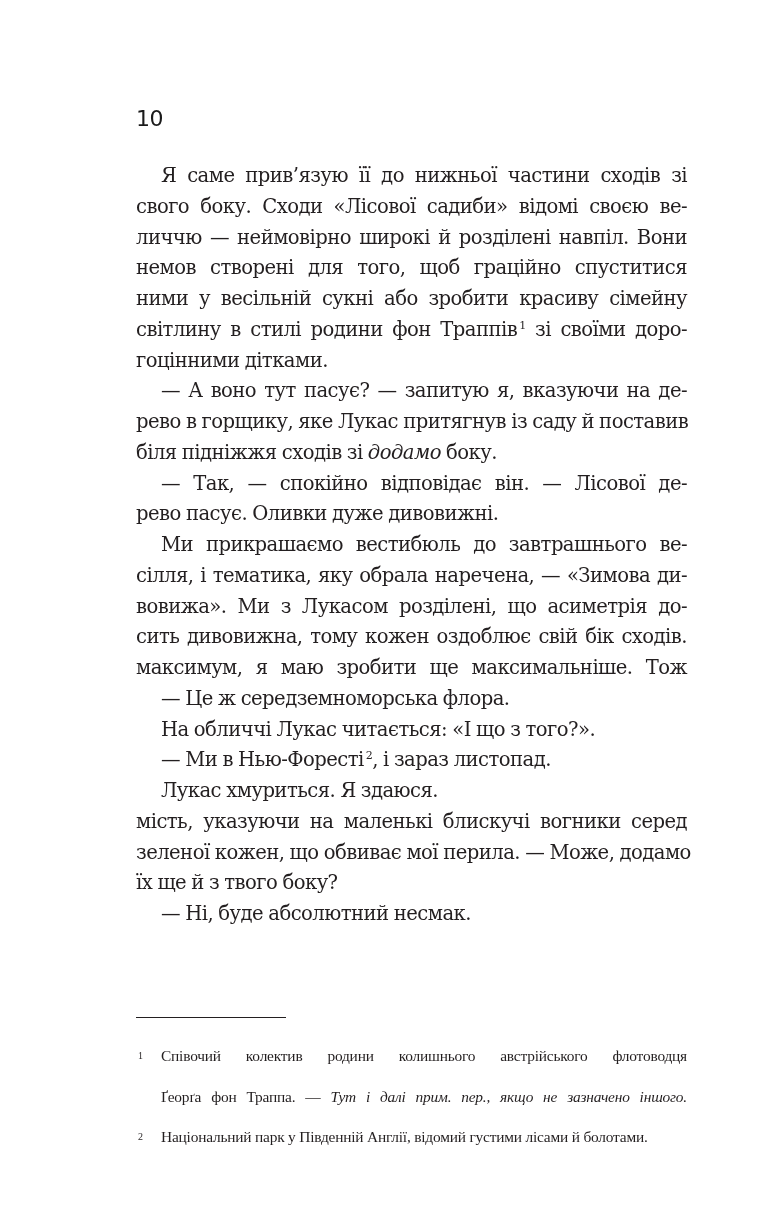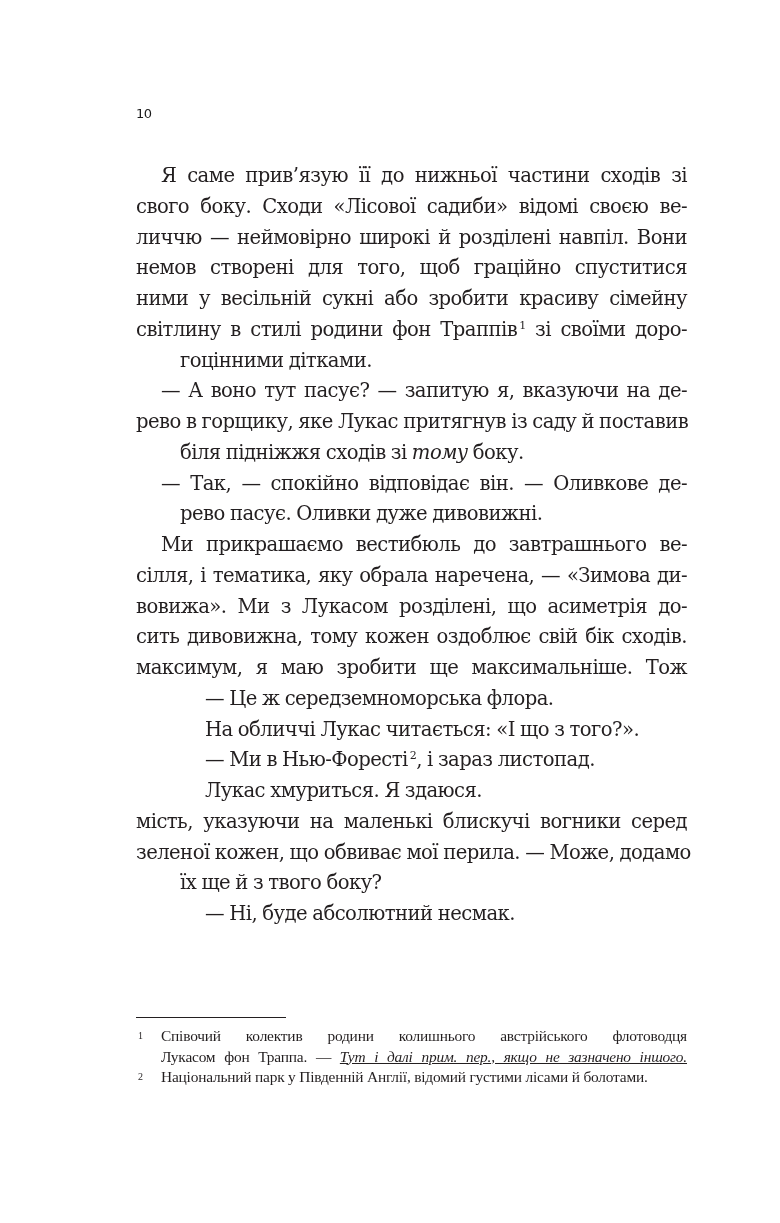--- a/index.html
+++ b/index.html
@@ -1,66 +1,66 @@
 <!DOCTYPE html>
 <html><head>
 <meta charset="utf-8">
 <style>
   html, body { margin: 0; padding: 0; background: #ffffff; }
   body { width: 780px; height: 1223px; position: relative; overflow: hidden; color: #231f20; }
   .page-number {
     position: absolute; left: 136px; top: 106px;
-    font-family: "DejaVu Sans", sans-serif; font-size: 13px; letter-spacing: -0.5px;
+    font-family: "DejaVu Sans", sans-serif; font-size: 22px; letter-spacing: -0.5px;
     color: #1a1a1a;
   }
   .body-text {
     position: absolute; left: 136px; top: 161px; width: 551px;
     font-family: "DejaVu Serif", serif; font-size: 19.6px; line-height: 30.75px;
     letter-spacing: -0.55px; word-spacing: -0.5px;
   }
   .line { display: block; white-space: nowrap; text-align: justify; text-align-last: justify; height: 30.75px; }
-  .line.last { text-align-last: left; margin-left: 44px; }
+  .line.last { text-align-last: left; }
   .line.indent { padding-left: 25px; }
   .body-text i { font-style: italic; }
   sup { font-size: 11px; vertical-align: 0; position: relative; top: -7px; line-height: 0; padding-left: 2px; }
   .footnote-rule {
     position: absolute; left: 136px; top: 1017px; width: 150px; height: 0;
     border-top: 1px solid #231f20;
   }
   .footnotes {
     position: absolute; left: 136px; top: 1026px; width: 551px;
     font-family: "Liberation Serif", serif; font-size: 15.4px; line-height: 20.5px;
     letter-spacing: -0.2px;
   }
   .fn { position: relative; padding-left: 25px; }
   .fn-num { position: absolute; left: 2px; top: 0; font-size: 10px; }
-  .fn-line { display: block; white-space: nowrap; text-align: justify; text-align-last: justify; }
+  .fn-line { display: block; white-space: nowrap; text-align: justify; text-align-last: justify; margin-top: 20px; }
   .fn-line.last { text-align-last: left; }
-  .fn i { font-style: italic; text-decoration: underline; }
+  .fn i { font-style: italic; }
 </style>
 </head>
 <body>
 
 <div class="page-number">10</div>
 
 <div class="body-text">
 
   <span class="line indent">Я саме прив’язую її до нижньої частини сходів зі</span>
   <span class="line">свого боку. Сходи «Лісової садиби» відомі своєю ве-</span>
   <span class="line">личчю — неймовірно широкі й розділені навпіл. Вони</span>
   <span class="line">немов створені для того, щоб граційно спуститися</span>
   <span class="line">ними у весільній сукні або зробити красиву сімейну</span>
   <span class="line"><span>світлину в стилі родини фон Траппів</span><sup>1</sup><span> зі своїми доро-</span></span>
   <span class="line last">гоцінними дітками.</span>
 
   <span class="line indent">— А воно тут пасує? — запитую я, вказуючи на де-</span>
   <span class="line">рево в горщику, яке Лукас притягнув із саду й поставив</span>
-  <span class="line last"><span>біля підніжжя сходів зі </span><i>тому</i><span> боку.</span></span>
+  <span class="line last"><span>біля підніжжя сходів зі </span><i>додамо</i><span> боку.</span></span>
 
-  <span class="line indent">— Так, — спокійно відповідає він. — Оливкове де-</span>
+  <span class="line indent">— Так, — спокійно відповідає він. — Лісової де-</span>
   <span class="line last">рево пасує. Оливки дуже дивовижні.</span>
 
   <span class="line indent">Ми прикрашаємо вестибюль до завтрашнього ве-</span>
   <span class="line">сілля, і тематика, яку обрала наречена, — «Зимова ди-</span>
   <span class="line">вовижа». Ми з Лукасом розділені, що асиметрія до-</span>
   <span class="line">сить дивовижна, тому кожен оздоблює свій бік сходів.</span>
   <span class="line">максимум, я маю зробити ще максимальніше. Тож</span>
 
   <span class="line indent last">— Це ж середземноморська флора.</span>
 
@@ -76,19 +76,19 @@
 
   <span class="line indent last">— Ні, буде абсолютний несмак.</span>
 </div>
 
 <div class="footnote-rule"></div>
 
 <div class="footnotes">
   <div class="fn">
     <span class="fn-num">1</span>
     <span class="fn-line">Співочий колектив родини колишнього австрійського флотоводця</span>
-    <span class="fn-line"><span>Лукасом фон Траппа. — </span><i>Тут і далі прим. пер., якщо не зазначено іншого.</i></span>
+    <span class="fn-line"><span>Ґеорґа фон Траппа. — </span><i>Тут і далі прим. пер., якщо не зазначено іншого.</i></span>
   </div>
   <div class="fn">
     <span class="fn-num">2</span>
     <span class="fn-line last">Національний парк у Південній Англії, відомий густими лісами й болотами.</span>
   </div>
 </div>
 
 </body></html>

